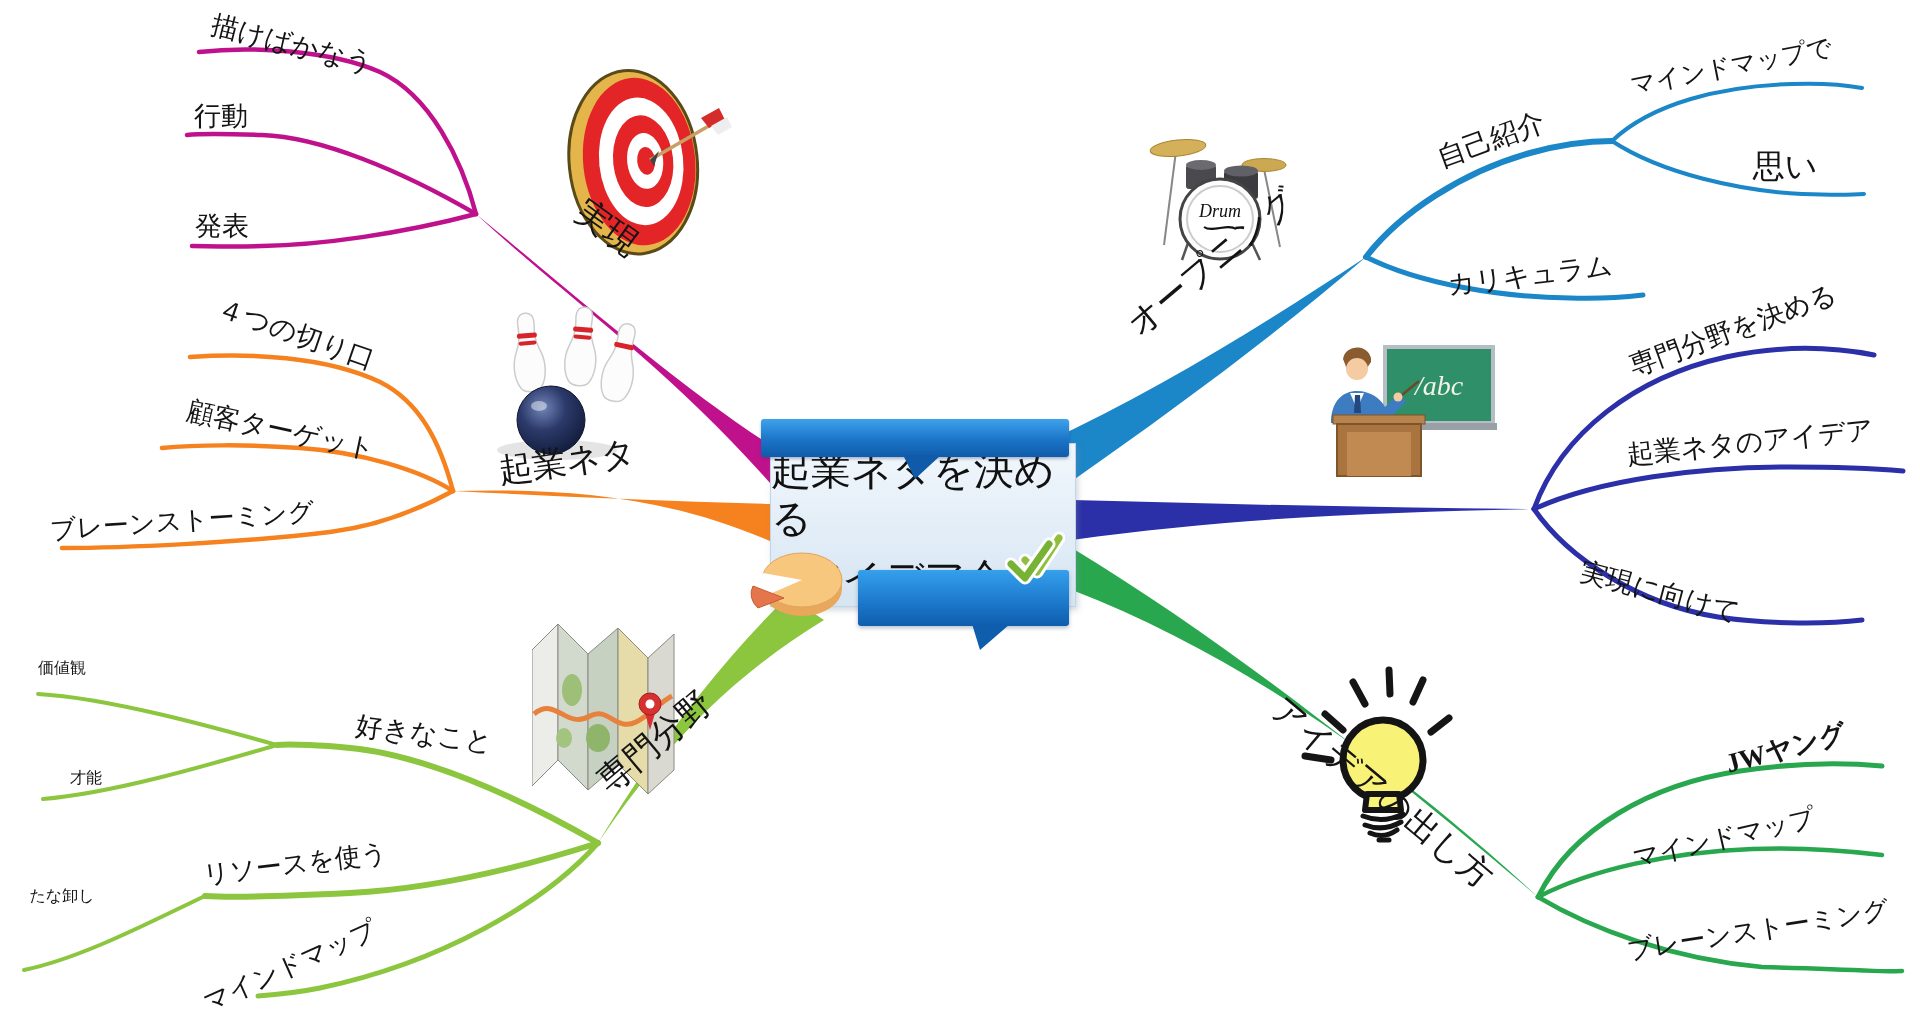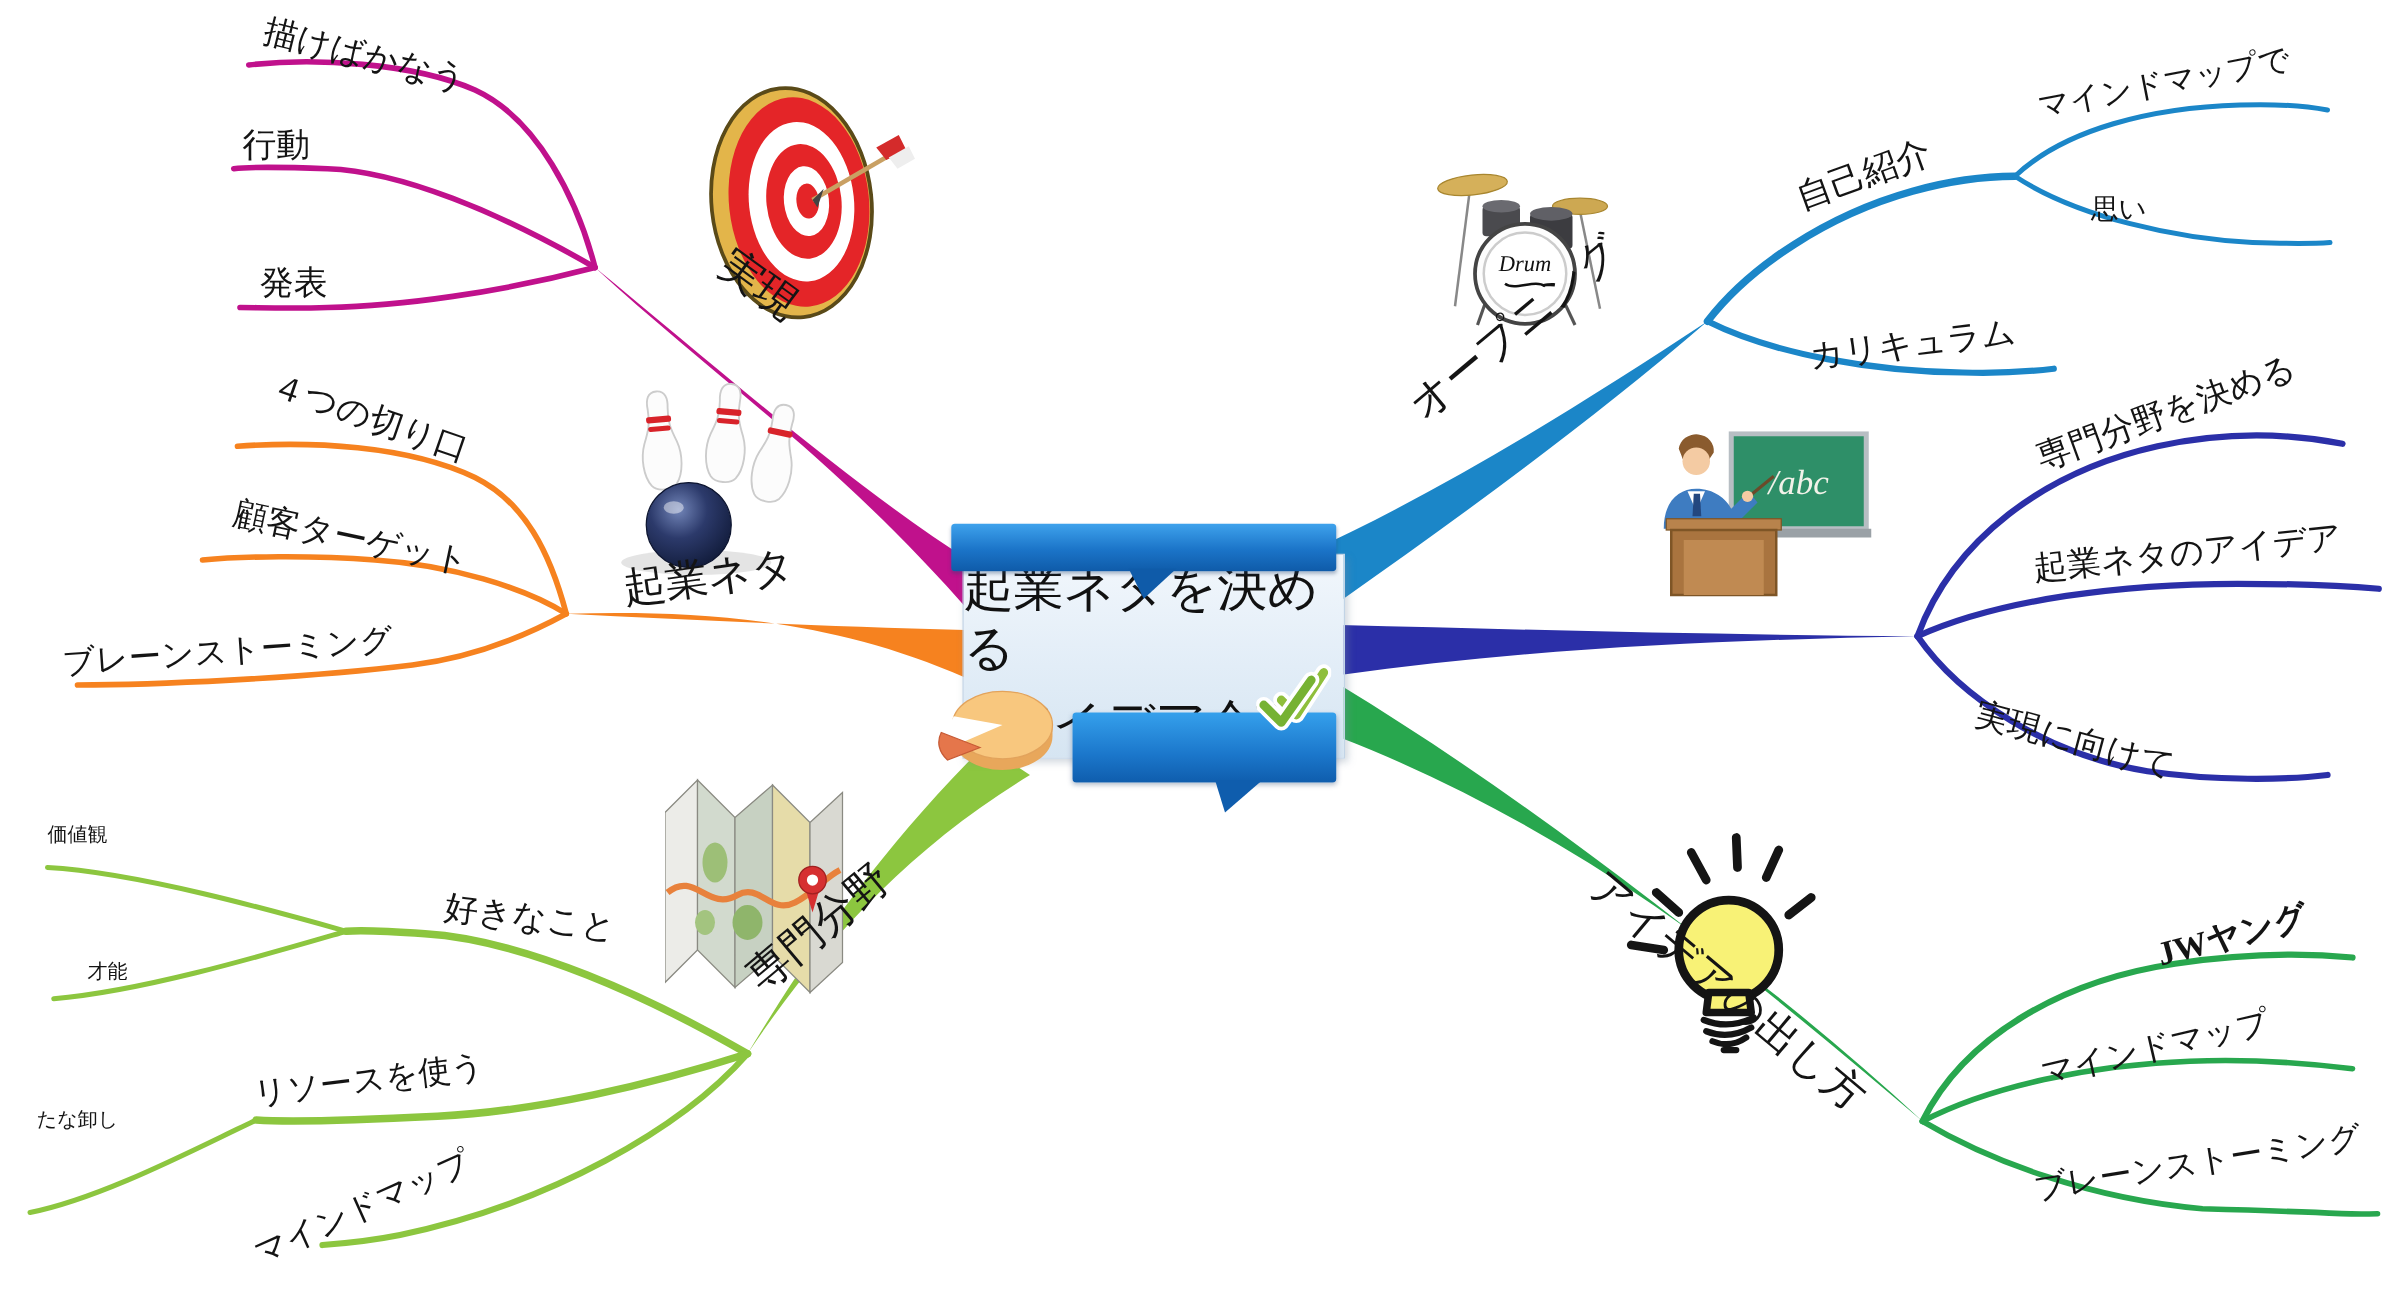--- a/index.html
+++ b/index.html
@@ -209,39 +209,39 @@
       <path d="M66,164 Q86,172 106,162"></path>
       <path d="M68,173 Q86,180 104,170"></path>
       <path d="M73,181 Q87,187 100,178"></path>
       <line x1="82" y1="188" x2="92" y2="188"></line>
     </g>
   </svg>
 
   <div class="label main" style="left:607px;top:228px;--r:36deg">実現</div>
   <div class="label child" style="left:292px;top:44px;--r:14deg">描けばかなう</div>
   <div class="label child" style="left:221px;top:116px">行動</div>
-  <div class="label child" style="left:235px;top:226px">発表</div>
+  <div class="label child" style="left:222px;top:226px">発表</div>
 
   <div class="label main" style="left:567px;top:462px;--r:-8deg">起業ネタ</div>
   <div class="label child" style="left:296px;top:334px;--r:19deg">４つの切り口</div>
   <div class="label child" style="left:281px;top:430px;--r:12deg">顧客ターゲット</div>
   <div class="label child" style="left:182px;top:521px;--r:-4deg;font-size:26px">ブレーンストーミング</div>
 
   <div class="label main" style="left:655px;top:742px;--r:-40deg">専門分野</div>
   <div class="label child" style="left:424px;top:734px;--r:7deg">好きなこと</div>
   <div class="label small" style="left:62px;top:668px">価値観</div>
   <div class="label small" style="left:86px;top:778px">才能</div>
   <div class="label child" style="left:295px;top:864px;--r:-7deg;font-size:26px">リソースを使う</div>
   <div class="label small" style="left:62px;top:896px">たな卸し</div>
   <div class="label child" style="left:290px;top:966px;--r:-24deg;font-size:26px">マインドマップ</div>
 
   <div class="label main" style="left:1212px;top:262px;--r:-40deg">オープニング</div>
   <div class="label child" style="left:1491px;top:140px;--r:-20deg;font-size:28px">自己紹介</div>
   <div class="label small" style="left:1731px;top:66px;--r:-11deg;font-size:25px">マインドマップで</div>
-  <div class="label small" style="left:1695px;top:167px;font-size:22px">思い</div>
+  <div class="label small" style="left:1785px;top:167px;font-size:32px">思い</div>
   <div class="label child" style="left:1530px;top:275px;--r:-7deg">カリキュラム</div>
 
   <div class="label child" style="left:1733px;top:330px;--r:-20deg">専門分野を決める</div>
   <div class="label child" style="left:1750px;top:442px;--r:-6deg">起業ネタのアイデア</div>
   <div class="label child" style="left:1660px;top:592px;--r:15deg">実現に向けて</div>
 
   <div class="label main" style="left:1382px;top:793px;--r:40deg">アイデアの出し方</div>
   <div class="label child" style="left:1786px;top:748px;--r:-15deg;font-weight:bold">JWヤング</div>
   <div class="label child" style="left:1724px;top:838px;--r:-13deg;font-size:26px">マインドマップ</div>
   <div class="label child" style="left:1758px;top:930px;--r:-9deg;font-size:26px">ブレーンストーミング</div>

